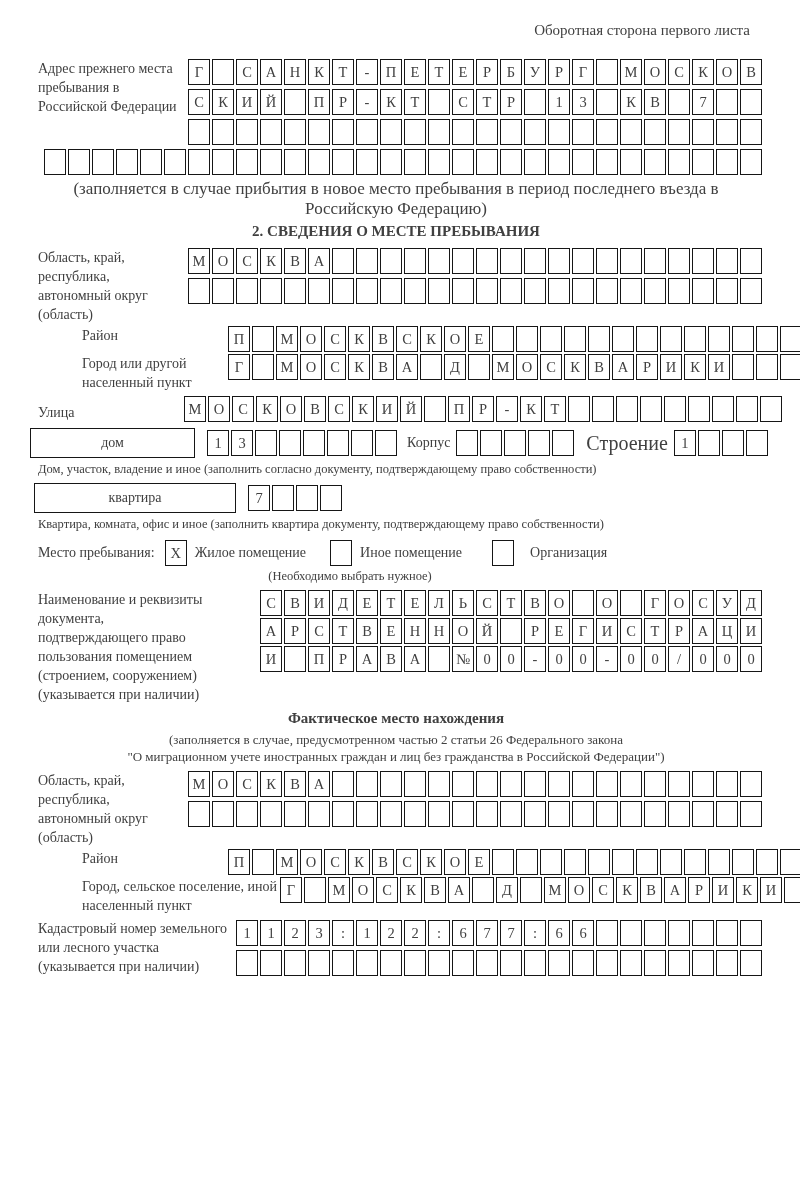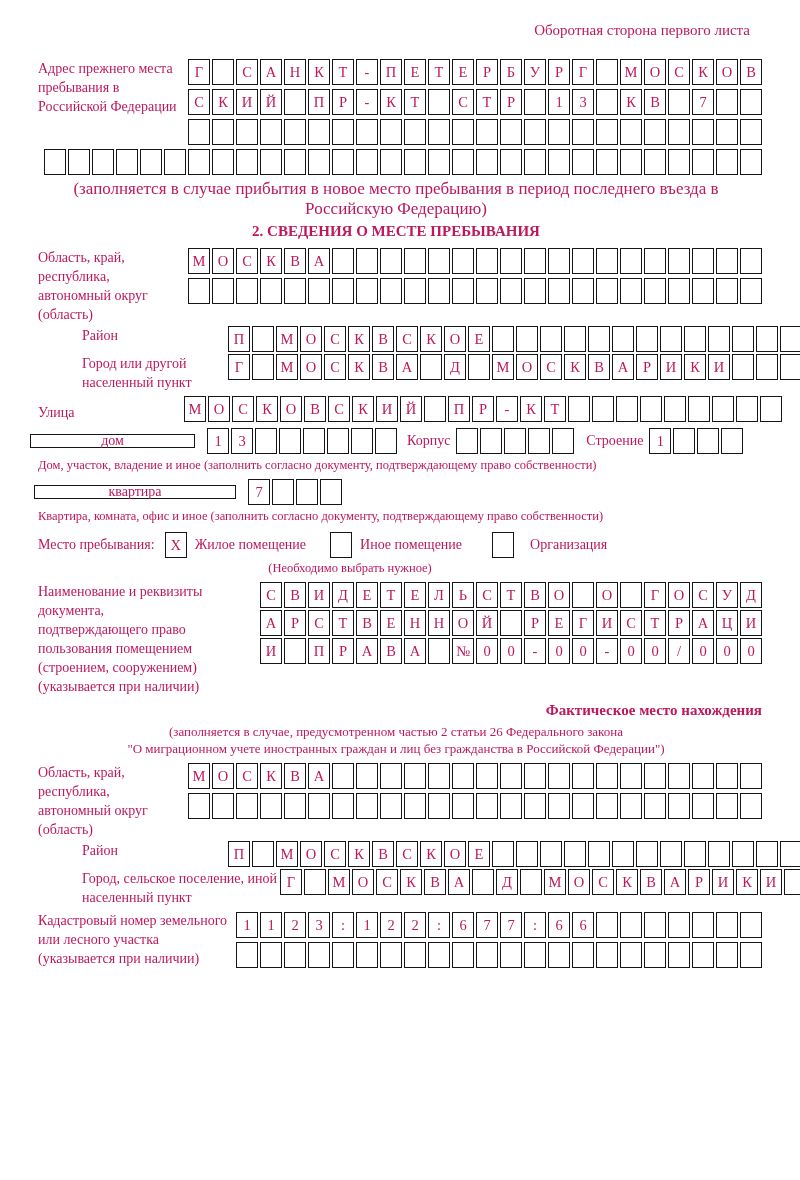--- a/index.html
+++ b/index.html
@@ -2,21 +2,21 @@
 <html><head>
 <meta charset="utf-8">
 <style>
   html,body{margin:0;padding:0;background:#ffffff;}
   .page{
     position:relative;
     width:800px;height:1180px;
     box-sizing:border-box;
     padding:14px 38px 4px 30px;
     background:#fff;
-    color:#be185d;
+    color:#404040;
     font-family:"Liberation Serif","DejaVu Serif",serif;
     overflow:hidden;
   }
   .note{
     text-align:right;
     font-size:15px;
     margin:8px 12px 20px 0;
   }
   
   .frow{display:flex;align-items:flex-start;}
@@ -34,21 +34,21 @@
   .cell{
     box-sizing:border-box;flex:none;
     width:22px;height:26px;
     border:1.6px solid #161616;
     margin-left:2px;
     display:flex;align-items:center;justify-content:center;
     font-size:14.5px;background:#fff;
   }
   .widebox{
     box-sizing:border-box;flex:none;
-    border:1.6px solid #161616;height:14px;
+    border:1.6px solid #161616;height:30px;
     display:flex;align-items:center;justify-content:center;
     font-size:14px;background:#fff;
   }
   .caption-center{
     text-align:center;font-size:17px;margin-top:4px;
   }
   .caption-left{
     font-size:12.5px;margin-top:4px;padding-left:8px;
   }
   .sec-title{
@@ -371,40 +371,40 @@
         <span class="cell"></span>
       </div>
     <span style="font-size:14px;margin:0 4px 0 10px;">Корпус</span>
     <div class="boxrow left">
         <span class="cell"></span>
         <span class="cell"></span>
         <span class="cell"></span>
         <span class="cell"></span>
         <span class="cell"></span>
       </div>
-    <span style="font-size:14px;margin:0 4px 0 12px;font-family:Liberation Serif, serif;">Строение</span>
+    <span style="font-size:20px;margin:0 4px 0 12px;font-family:Liberation Serif, serif;">Строение</span>
     <div class="boxrow left">
         <span class="cell">1</span>
         <span class="cell"></span>
         <span class="cell"></span>
         <span class="cell"></span>
       </div>
   </div>
   <div class="caption-left">Дом, участок, владение и иное (заполнить согласно документу, подтверждающему право собственности)</div>
 
   <div class="frow mt6" style="align-items:center;">
     <div class="widebox" style="width:202px;margin-left:4px;">квартира</div>
     <div class="boxrow left" style="margin-left:10px;">
         <span class="cell">7</span>
         <span class="cell"></span>
         <span class="cell"></span>
         <span class="cell"></span>
       </div>
   </div>
-  <div class="caption-left">Квартира, комната, офис и иное (заполнить согласно документу, подтверждающему право собственности)</div>
+  <div class="caption-left">Квартира, комната, офис и иное (заполнить квартира документу, подтверждающему право собственности)</div>
 
   <div class="staytype">
     <span>Место пребывания:</span>
     <span class="cell cb">X</span>
     <span class="opt-label">Жилое помещение</span>
     <span class="cell cb"></span>
     <span class="opt-label">Иное помещение</span>
     <span class="cell cb" style="margin-left:16px;margin-right:16px;"></span>
     <span class="opt-label">Организация</span>
   </div>
@@ -478,21 +478,21 @@
           <span class="cell">0</span>
           <span class="cell">0</span>
           <span class="cell">/</span>
           <span class="cell">0</span>
           <span class="cell">0</span>
           <span class="cell">0</span>
         </div>
     </div>
   </div>
 
-  <div class="sec-title" style="margin-top:6px;margin-bottom:4px;text-align:right;">Фактическое место нахождения</div>
+  <div class="sec-title" style="margin-top:6px;margin-bottom:4px;">Фактическое место нахождения</div>
   <div class="act-caption">(заполняется в случае, предусмотренном частью 2 статьи 26 Федерального закона</div>
   <div class="act-caption">"О миграционном учете иностранных граждан и лиц без гражданства в Российской Федерации")</div>
 
   <div class="frow mt6">
     <div class="flabel">Область, край, республика, автономный округ (область)</div>
     <div class="rows">
       <div class="boxrow">
           <span class="cell">М</span>
           <span class="cell">О</span>
           <span class="cell">С</span>

